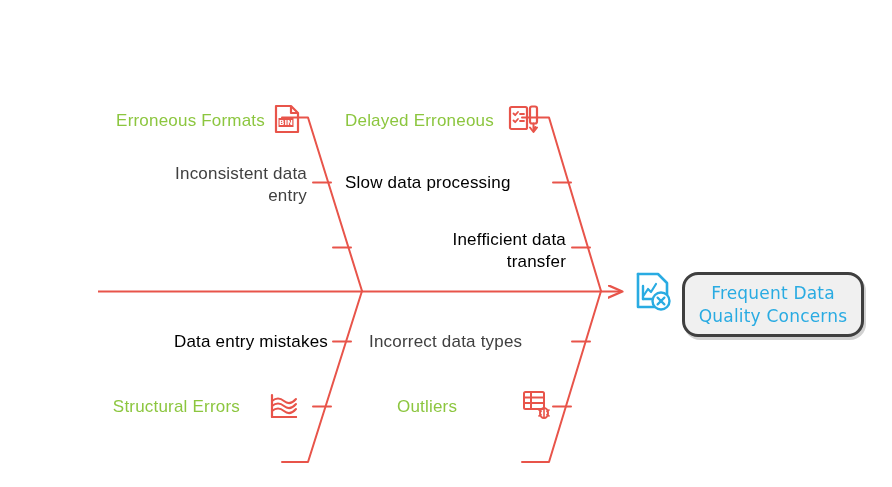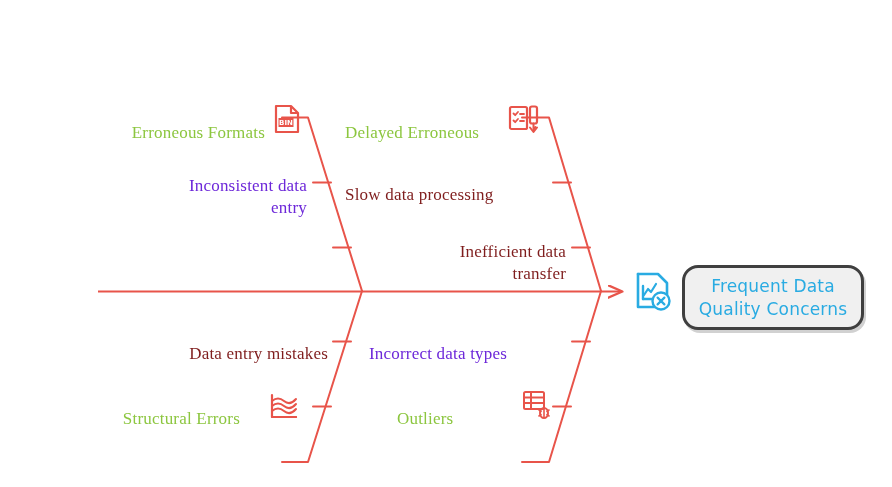--- a/index.html
+++ b/index.html
@@ -9,31 +9,30 @@
     position:relative;
   }
   #stage{position:absolute;left:0;top:0;width:892px;height:487px;}
   svg.lines{position:absolute;left:0;top:0;width:892px;height:487px;}
   .cause{
     position:absolute;
     font-size:17px;
     line-height:1.28;
     letter-spacing:.2px;
     white-space:pre-line;
-    font-family:Liberation Serif, serif;
-    margin-top:12px;
+    font-family:Liberation Sans, sans-serif;
   }
   .cause.green{color:#8CC63F;}
-  .cause.blue{color:#6d28d9;}
-  .cause.orange{color:#7f1d1d;}
+  .cause.blue{color:#404040;}
+  .cause.orange{color:#000000;}
   .cause.r{text-align:right;}
   .cause.l{text-align:left;}
   .ico{position:absolute;}
   #head-box{
-    position:absolute;left:682px;top:265px;width:182px;height:65px;
+    position:absolute;left:682px;top:272px;width:182px;height:65px;
     border:3px solid #3F3F3F;border-radius:16px;background:#F0F0F0;
     box-sizing:border-box;
     display:flex;align-items:center;justify-content:center;
     box-shadow:2px 3px 0 rgba(0,0,0,.18);
   }
   #head-label{
     color:#29ABE2;font-size:17px;line-height:1.3;text-align:center;
     white-space:pre-line;letter-spacing:.2px;
     font-family:"DejaVu Sans","Liberation Sans",sans-serif;
   }

